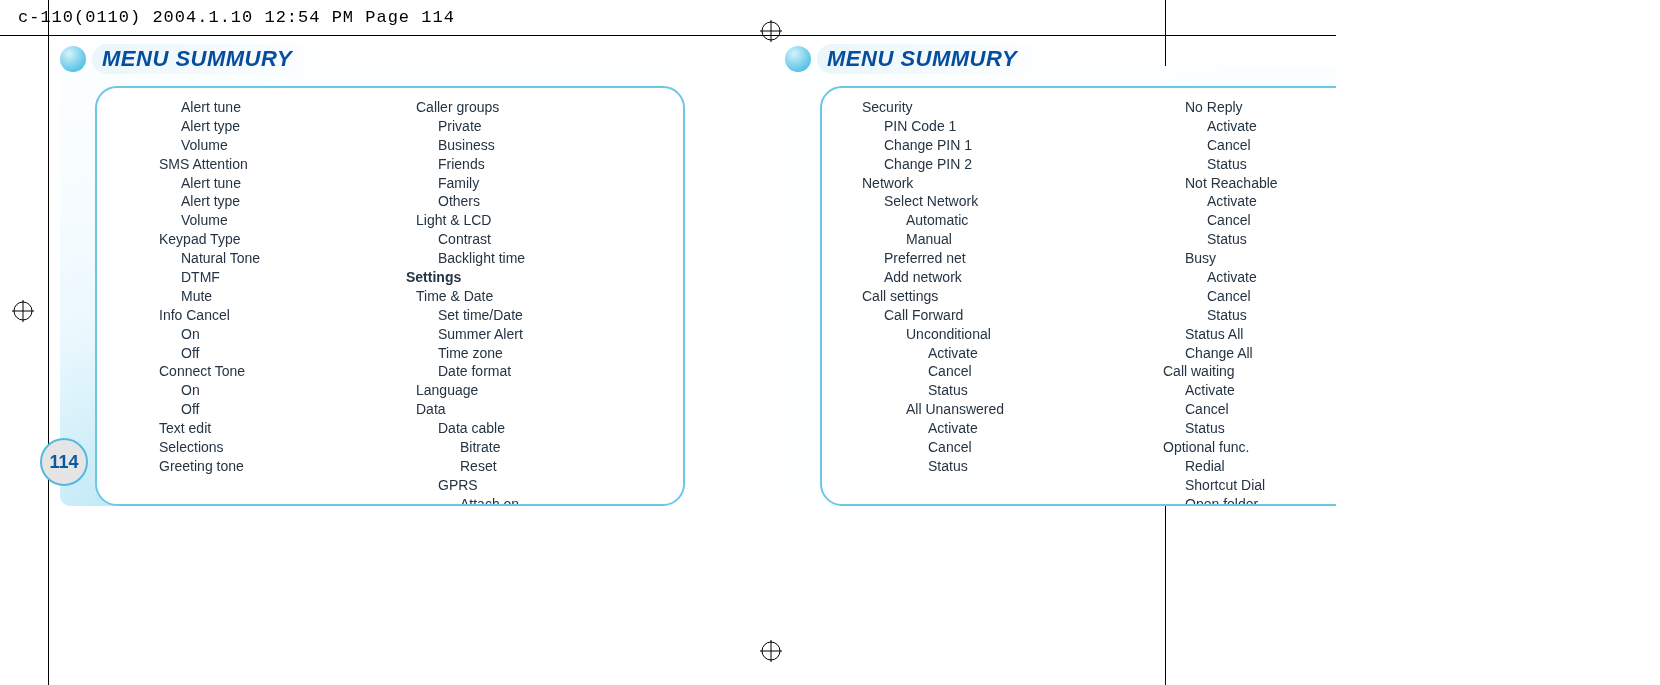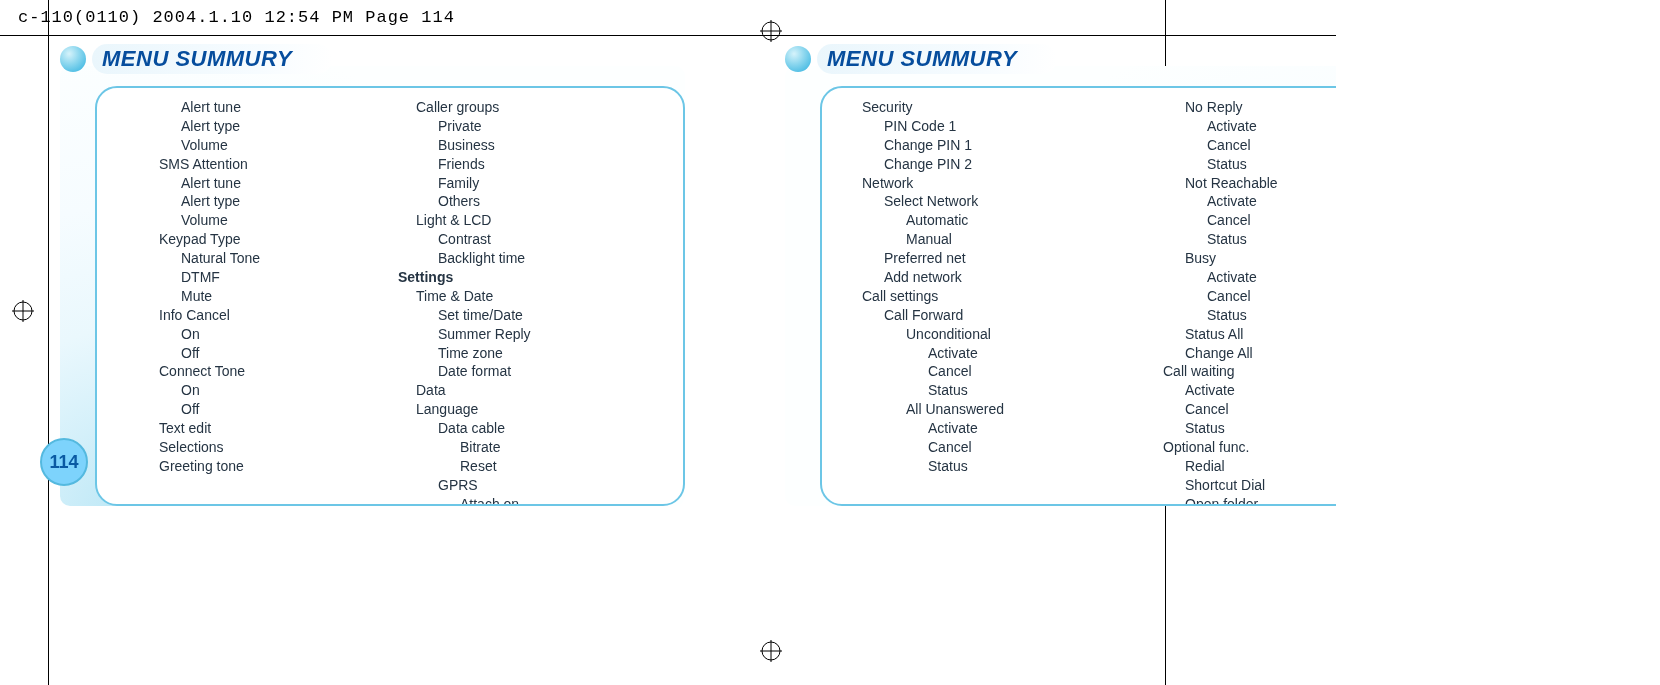--- a/index.html
+++ b/index.html
@@ -19,30 +19,30 @@
   .page{width:660px;position:relative}
   .page-bg{position:absolute;inset:22px 0 0 0;border-radius:10px;background:radial-gradient(circle at 80px 460px,#b8e6f5 0%,#d4f0fa 15%,#eaf8fd 28%,#f6fcff 45%,#fdffff 70%)}
   .page.right .page-bg{background:radial-gradient(circle at 580px 460px,#b8e6f5 0%,#d4f0fa 15%,#eaf8fd 28%,#f6fcff 45%,#fdffff 70%)}
   .hdr{position:relative;display:flex;align-items:center;gap:6px;z-index:2}
   .bullet{width:26px;height:26px;border-radius:50%;background:radial-gradient(circle at 35% 30%,#d6f3fb 0%,#8fd8ef 40%,#4dbde4 80%)}
   .title{font-family:Verdana,Geneva,sans-serif;font-style:italic;font-weight:700;font-size:22px;color:#064d9d;letter-spacing:.5px}
   .title-pill{background:linear-gradient(90deg,#eaf6fc 0%,#f7fcff 70%,#fff 100%);padding:2px 40px 2px 10px;border-radius:18px}
   .panel{position:relative;z-index:2;margin:12px 0 0 35px;width:590px;height:420px;border:2px solid #6cc6e6;border-radius:22px;background:#fff;padding:10px 14px 0 18px;box-sizing:border-box;overflow:hidden}
   .cols{display:flex;gap:4px;font-size:14px;color:#253443;line-height:1.35}
   .col{flex:1}
-  .i0{margin-left:4px}
+  .i0{margin-left:12px}
   .i1{margin-left:22px}
   .i2{margin-left:44px}
   .i3{margin-left:66px}
   .i4{margin-left:88px}
   .b{font-weight:700}
   .pn{position:absolute;bottom:20px;z-index:3}
   .page.left .pn{left:-20px}
   .page.right .pn{right:-20px}
-  .pn-badge{width:44px;height:44px;border-radius:50%;border:2px solid #54b9df;background:#7dd3fc;color:#0a5aa3;font-weight:700;display:flex;align-items:center;justify-content:center;font-size:18px}
+  .pn-badge{width:44px;height:44px;border-radius:50%;border:2px solid #54b9df;background:#e5e5e5;color:#0a5aa3;font-weight:700;display:flex;align-items:center;justify-content:center;font-size:18px}
 </style>
 </head>
 <body>
 <div class="wrap">
 
 <div class="slug">c-110(0110)  2004.1.10  12:54 PM  Page 114</div>
 <div class="hr"></div>
 
 <div class="side-line side-left"></div>
 <div class="side-line side-right"></div>
@@ -114,25 +114,25 @@
               <div class="i2">Business</div>
               <div class="i2">Friends</div>
               <div class="i2">Family</div>
               <div class="i2">Others</div>
               <div class="i1">Light &amp; LCD</div>
               <div class="i2">Contrast</div>
               <div class="i2">Backlight time</div>
               <div class="i0 b">Settings</div>
               <div class="i1">Time &amp; Date</div>
               <div class="i2">Set time/Date</div>
-              <div class="i2">Summer Reply</div>
+              <div class="i2">Summer Alert</div>
               <div class="i2">Time zone</div>
               <div class="i2">Date format</div>
+              <div class="i1">Language</div>
               <div class="i1">Data</div>
-              <div class="i1">Language</div>
               <div class="i2">Data cable</div>
               <div class="i3">Bitrate</div>
               <div class="i3">Reset</div>
               <div class="i2">GPRS</div>
               <div class="i3">Attach on</div>
             </div>
       </div>
     </div>
     <div class="pn">
           <div class="pn-badge">114</div>

